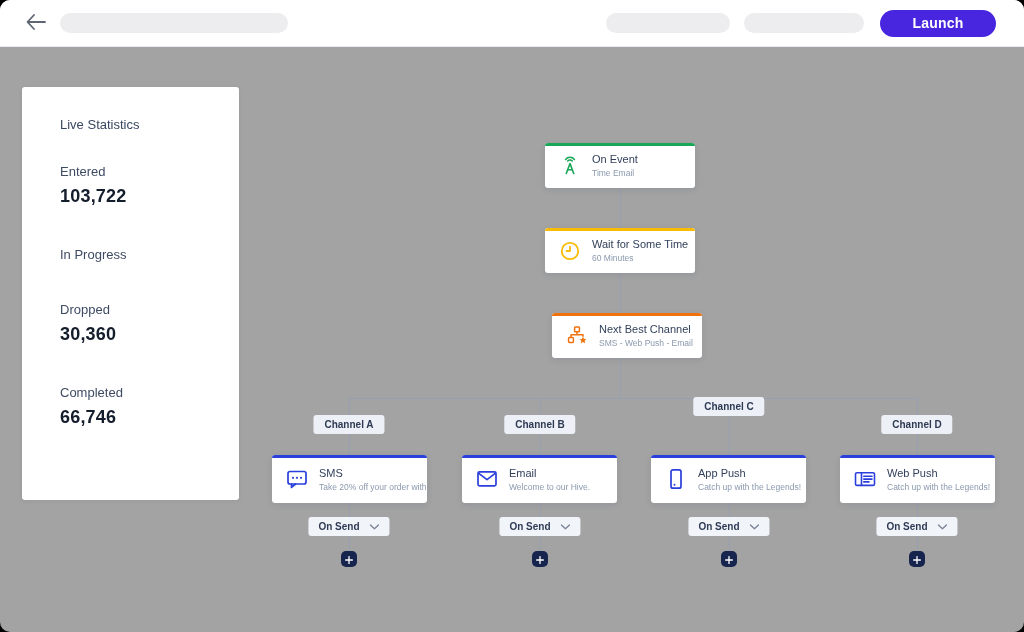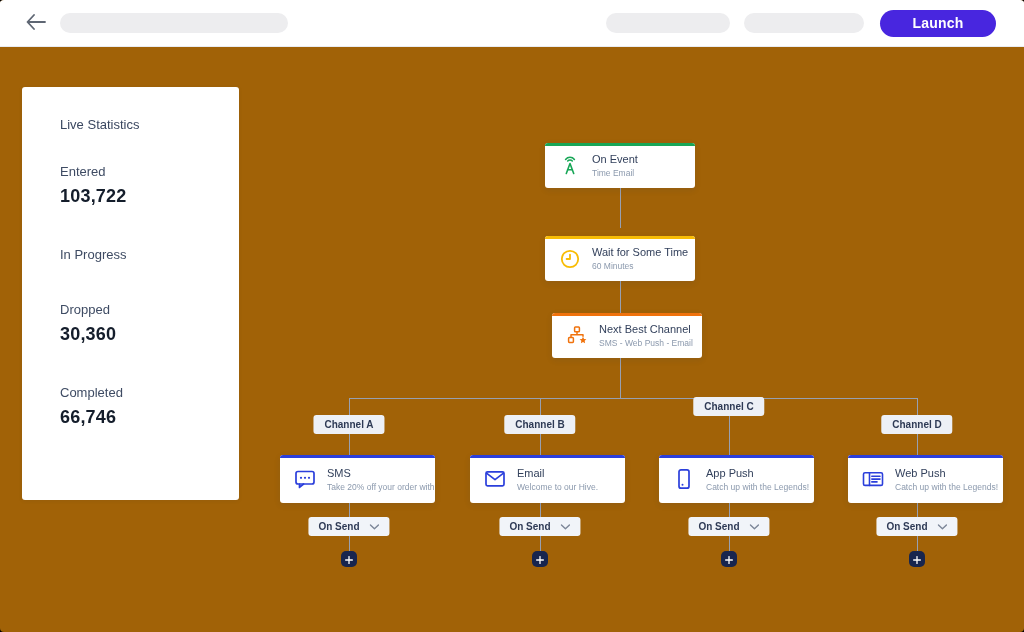--- a/index.html
+++ b/index.html
@@ -1,18 +1,18 @@
 <!DOCTYPE html>
 <html><head>
 <meta charset="utf-8">
 <style>
   * { margin:0; padding:0; box-sizing:border-box; }
   html,body { width:1024px; height:632px; background:#000; }
   body { font-family:"Liberation Sans", sans-serif; }
-  .window { position:relative; width:1024px; height:632px; border-radius:4px; overflow:hidden; background:#a16207; }
+  .window { position:relative; width:1024px; height:632px; border-radius:10px; overflow:hidden; background:#a3a3a3; }
 
   
   .topbar { position:absolute; top:0; left:0; right:0; height:46px; background:#FFFFFF;
             box-shadow:0 1px 0 #E9ECF2; display:flex; align-items:center; z-index:5; }
   .back-btn { margin-left:24px; width:24px; height:24px; border:none; background:transparent; cursor:pointer;
               display:flex; align-items:center; justify-content:center; }
   .skeleton { background:#EDEDEF; border-radius:11px; height:20px; }
   .skel-title { margin-left:12px; width:228px; }
   .topbar-spacer { flex:1; }
   .skel-a { width:124px; margin-right:14px; }
@@ -31,21 +31,21 @@
   .stats-link { display:flex; align-items:center; gap:9px; margin-top:4px; font-size:13.5px; font-weight:bold;
                 text-decoration:none; cursor:pointer; }
 
   
   .vline { position:absolute; width:1px; background:#97A0B2; }
   .hline { position:absolute; height:1px; background:#97A0B2; }
 
   .node { position:absolute; background:#FFFFFF; border-radius:3px; box-shadow:0 2px 6px rgba(40,55,90,.12);
           display:flex; align-items:center; cursor:pointer; }
   .node.center { width:150px; height:45px; }
-  .node.leaf { width:155px; height:48px;margin-left:8px; }
+  .node.leaf { width:155px; height:48px; }
   .accent { position:absolute; top:0; left:0; right:0; height:3px; border-radius:3px 3px 0 0; }
   .node-icon { margin-left:13px; margin-right:10px; display:flex; align-items:center; justify-content:center;
                width:24px; flex:none; }
   .node-text { display:flex; flex-direction:column; gap:3px; padding-right:6px; overflow:hidden; }
   .node-title { font-size:11px; font-weight:normal; color:#33415C; white-space:nowrap; }
   .node-sub { font-size:8.5px; color:#8B99AD; white-space:nowrap; }
 
   .branch-label { position:absolute; transform:translateX(-50%); background:#EDF0F6; border-radius:3px;
                   padding:4px 11px; font-size:10px; font-weight:bold; color:#2E3A55; white-space:nowrap; }
   .onsend { position:absolute; transform:translateX(-50%); background:#F1F4F9; border-radius:3px;
@@ -117,21 +117,21 @@
         <path d="M8.3 19.5 L12 9.5 L15.7 19.5"></path>
           <path d="M9.7 15.8 H14.3"></path>
       </svg>
     </span>
     <div class="node-text">
       <div class="node-title">On Event</div>
       <div class="node-sub">Time Email</div>
     </div>
   </div>
 
-  <div class="node center" style="left:545px;top:236px">
+  <div class="node center" style="left:545px;top:228px">
     <span class="accent" style="background: rgb(248, 188, 5);"></span>
     <span class="node-icon">
       <svg width="24" height="24" viewBox="0 0 24 24" fill="none" stroke="#F8BC05" stroke-width="1.8" stroke-linecap="round" stroke-linejoin="round">
         <circle cx="12" cy="12" r="8.2"></circle>
           <path d="M12 7.6 V12 H8.6"></path>
       </svg>
     </span>
     <div class="node-text">
       <div class="node-title">Wait for Some Time</div>
       <div class="node-sub">60 Minutes</div>

